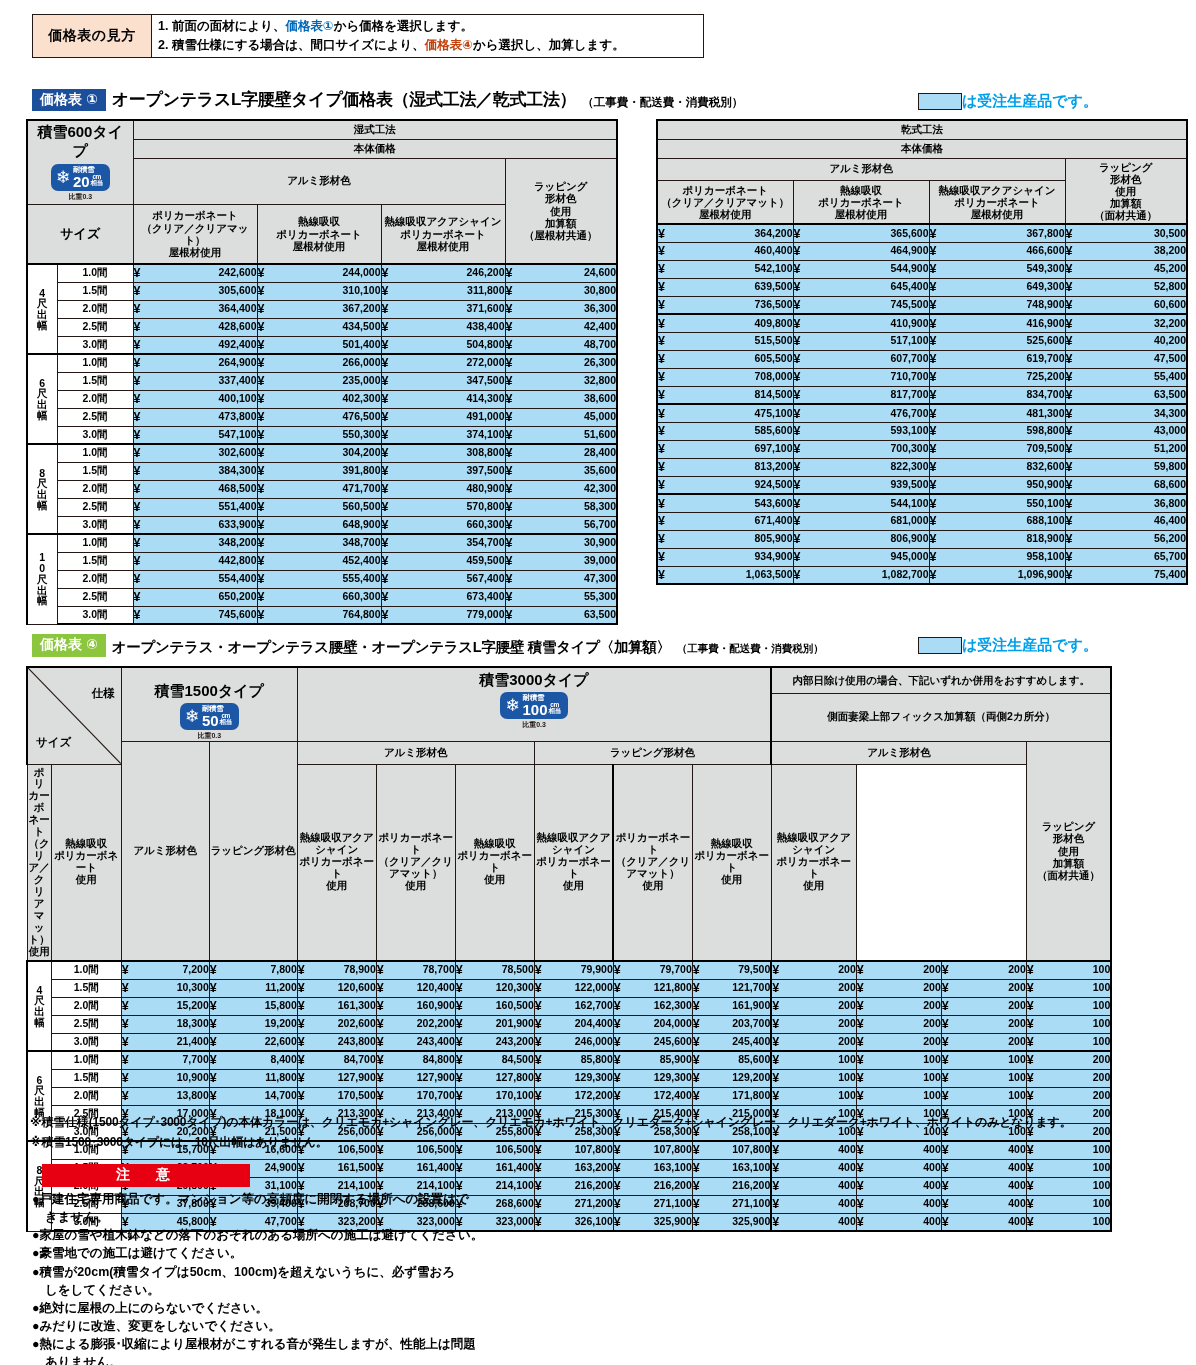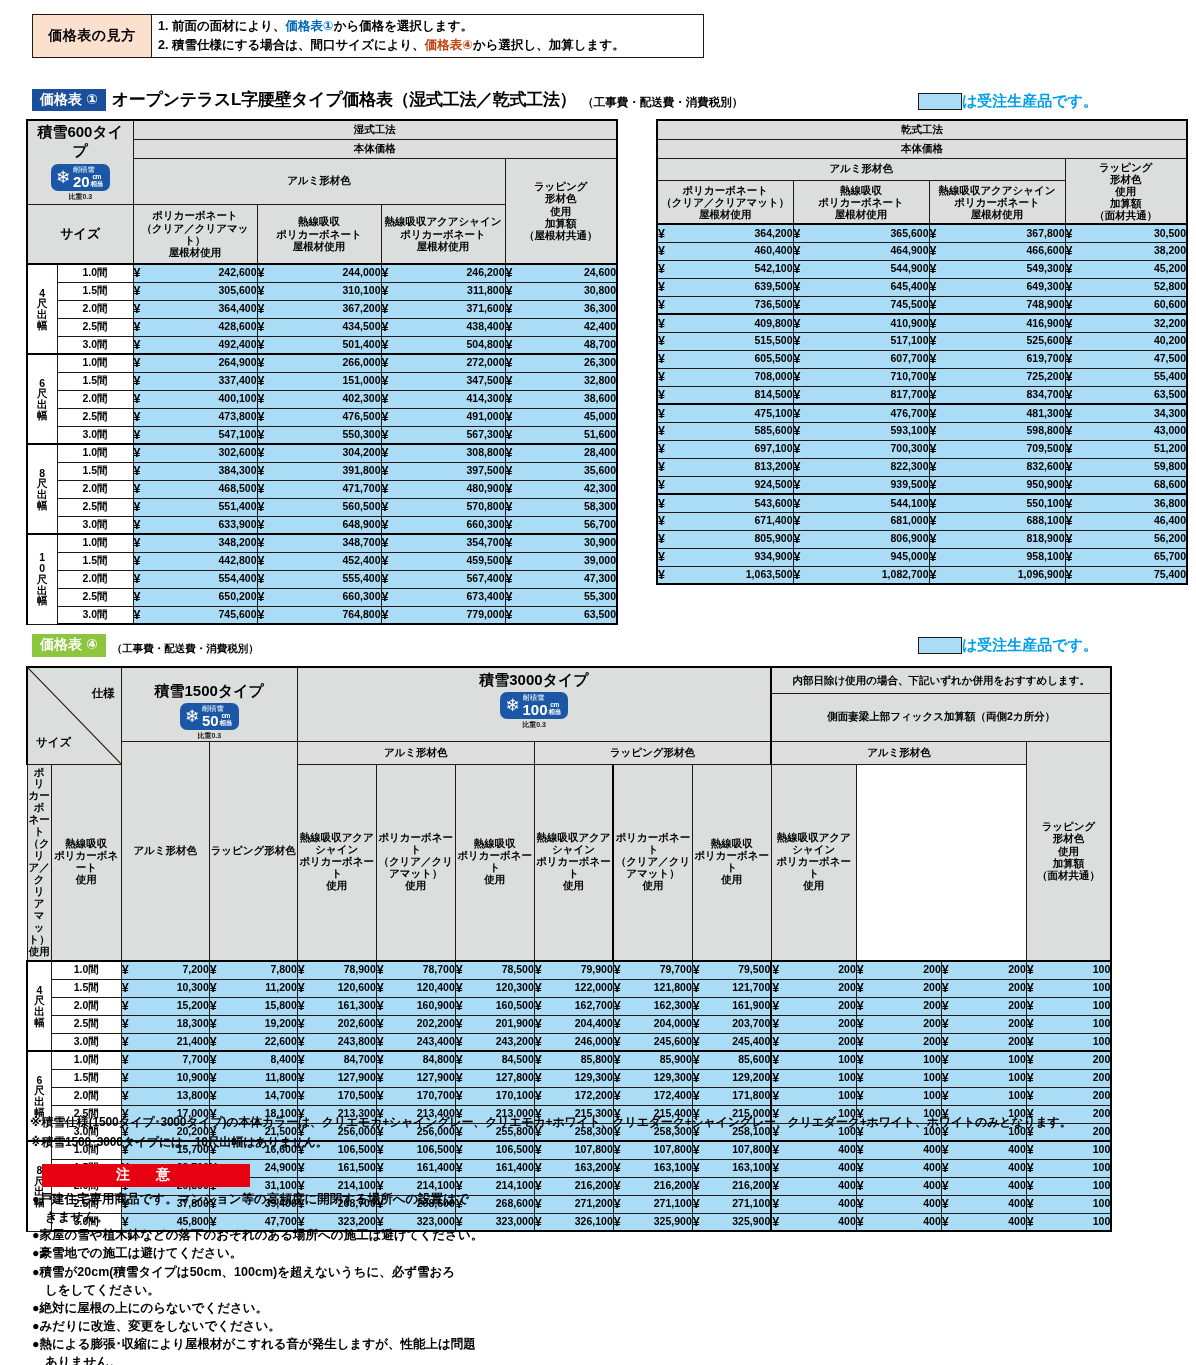--- a/index.html
+++ b/index.html
@@ -66,22 +66,22 @@
 
   
   .snowbadge-wrap { display:flex; flex-direction:column; align-items:center; justify-content:center; gap:1px; }
   .snowbadge {
     background:#1b57a5; border-radius:7px; color:#fff;
     display:inline-flex; align-items:center; gap:3px;
     padding:2px 7px 2px 5px;
   }
   .snowflake { font-size:17px; line-height:1; }
   .snow-txt { display:flex; flex-direction:column; align-items:flex-start; line-height:1; }
-  .snow-top { font-size:7.5px; font-weight:normal; letter-spacing:-.3px; }
-  .snow-bot { font-size:15px; font-weight:bold; line-height:1; display:flex; align-items:flex-end; gap:1px;}
+  .snow-top { font-size:7.5px; font-weight:bold; letter-spacing:-.3px; }
+  .snow-bot { font-size:15px; font-weight:bold; line-height:1; display:flex; align-items:flex-start; gap:1px;}
   .snow-unit { display:flex; flex-direction:column; font-size:6.5px; line-height:1.05; letter-spacing:-.4px; padding-bottom:1px;}
   .snow-hijyu { font-size:7px; font-weight:bold; color:#231815; }
 
   
   .diag { position:relative; background:#dcdddd !important; }
   .diag svg { position:absolute; left:0; top:0; width:100%; height:100%; }
   .diag .sp1 { position:absolute; right:6px; top:18px; font-size:11.5px; font-weight:bold; }
   .diag .sp2 { position:absolute; left:8px; bottom:14px; font-size:11.5px; font-weight:bold; }
 
   
@@ -281,21 +281,21 @@
             </td>
           </tr>
           <tr>
             <td class="sizecell">1.5間</td>
             <td class="price ">
               <span class="yen">¥</span>
               <span class="num">337,400</span>
             </td>
             <td class="price ">
               <span class="yen">¥</span>
-              <span class="num">151,000</span>
+              <span class="num">235,000</span>
             </td>
             <td class="price ">
               <span class="yen">¥</span>
               <span class="num">347,500</span>
             </td>
             <td class="price  thick-right">
               <span class="yen">¥</span>
               <span class="num">32,800</span>
             </td>
           </tr>
@@ -342,21 +342,21 @@
             <td class="price ">
               <span class="yen">¥</span>
               <span class="num">547,100</span>
             </td>
             <td class="price ">
               <span class="yen">¥</span>
               <span class="num">550,300</span>
             </td>
             <td class="price ">
               <span class="yen">¥</span>
-              <span class="num">567,300</span>
+              <span class="num">374,100</span>
             </td>
             <td class="price  thick-right">
               <span class="yen">¥</span>
               <span class="num">51,600</span>
             </td>
           </tr>
           <tr>
             <td class="grpcell thick-left thick-top" rowspan="5">8<br>尺<br>出<br>幅</td>
             <td class="sizecell thick-top">1.0間</td>
             <td class="price  thick-top">
@@ -934,20 +934,21 @@
               <span class="yen">¥</span>
               <span class="num">75,400</span>
             </td>
           </tr>
         </tbody>
       </table>
   </div>
 
   <div class="sect" style="top:634px;">
     <span class="sect-tag tag-green">価格表 ④</span>
+    <span class="sect-title" style="font-size:14.5px;">オープンテラス・オープンテラス腰壁・オープンテラスL字腰壁 積雪タイプ〈加算額〉</span>
     <span class="sect-sub" style="font-size:10.5px;">（工事費・配送費・消費税別）</span>
   </div>
   <div class="madeorder" style="left:918px; top:636px;">
     <span class="swatch"></span>
     <span class="madeorder-text">は受注生産品です。</span>
   </div>
 
   <div style="position:absolute; left:26px; top:666px;">
     <table class="grid" id="t4">
         <colgroup>

